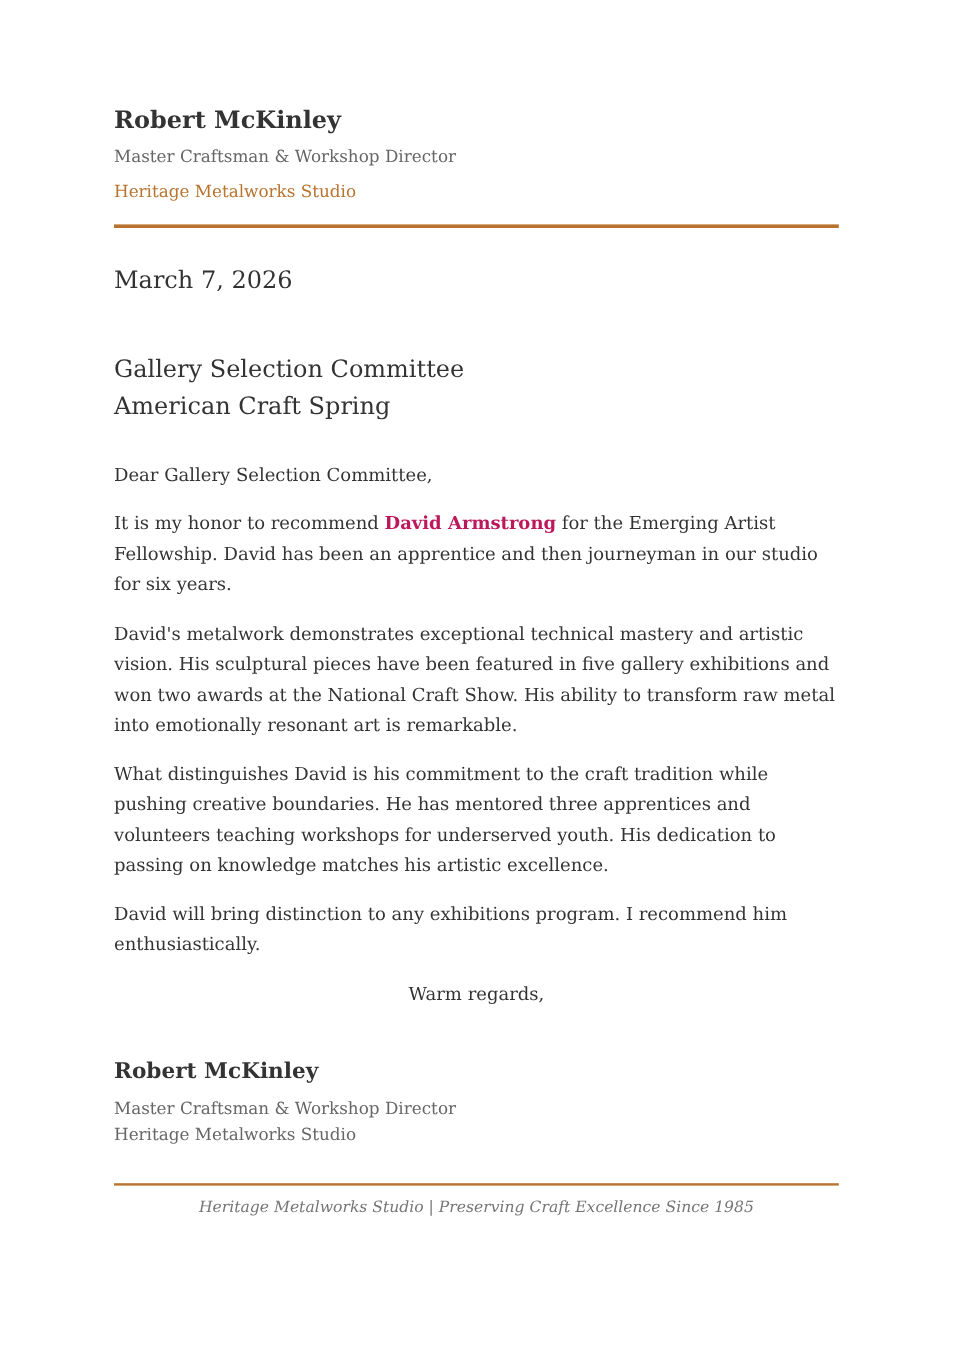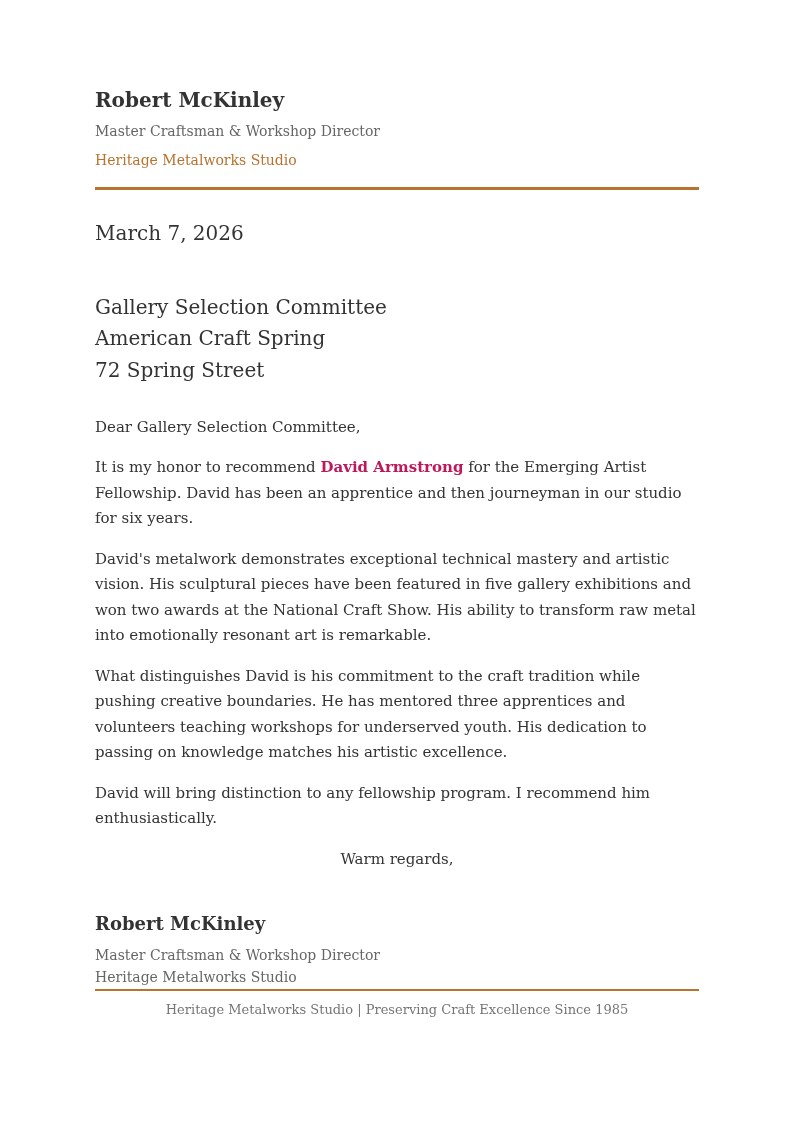--- a/index.html
+++ b/index.html
@@ -95,20 +95,22 @@
   }
   .signature-title, .signature-company {
     font-size: 14px;
     color: #666666;
     line-height: 1.6;
     margin: 0;
   }
 
   
   .footer {
+    margin-top: 29px;
+    font-style: italic;
   }
   .footer-rule {
     border: none;
     border-top: 2px solid #b8732e;
     margin: 0 0 9px 0;
   }
   .footer-text {
     font-size: 13px;
     color: #757575;
     text-align: center;
@@ -126,32 +128,31 @@
     <p class="sender-company">Heritage Metalworks Studio</p>
     <hr class="header-rule">
   </header>
 
   <main>
     <p class="date-line">March 7, 2026</p>
 
     <div class="recipient-block">
       <div class="recipient-line">Gallery Selection Committee</div>
       <div class="recipient-line">American Craft Spring</div>
-      <div class="recipient-line">72 Spring Street</div>
     </div>
 
     <p class="salutation">Dear Gallery Selection Committee,</p>
 
     <p class="para"><span>It is my honor to recommend </span><span class="highlight-name">David Armstrong</span><span> for the Emerging Artist Fellowship. David has been an apprentice and then journeyman in our studio for six years.</span></p>
 
     <p class="para">David's metalwork demonstrates exceptional technical mastery and artistic vision. His sculptural pieces have been featured in five gallery exhibitions and won two awards at the National Craft Show. His ability to transform raw metal into emotionally resonant art is remarkable.</p>
 
     <p class="para">What distinguishes David is his commitment to the craft tradition while pushing creative boundaries. He has mentored three apprentices and volunteers teaching workshops for underserved youth. His dedication to passing on knowledge matches his artistic excellence.</p>
 
-    <p class="para">David will bring distinction to any fellowship program. I recommend him enthusiastically.</p>
+    <p class="para">David will bring distinction to any exhibitions program. I recommend him enthusiastically.</p>
 
     <p class="closing">Warm regards,</p>
 
     <div class="signature-block">
       <p class="signature-name">Robert McKinley</p>
       <p class="signature-title">Master Craftsman &amp; Workshop Director</p>
       <p class="signature-company">Heritage Metalworks Studio</p>
     </div>
   </main>
 

